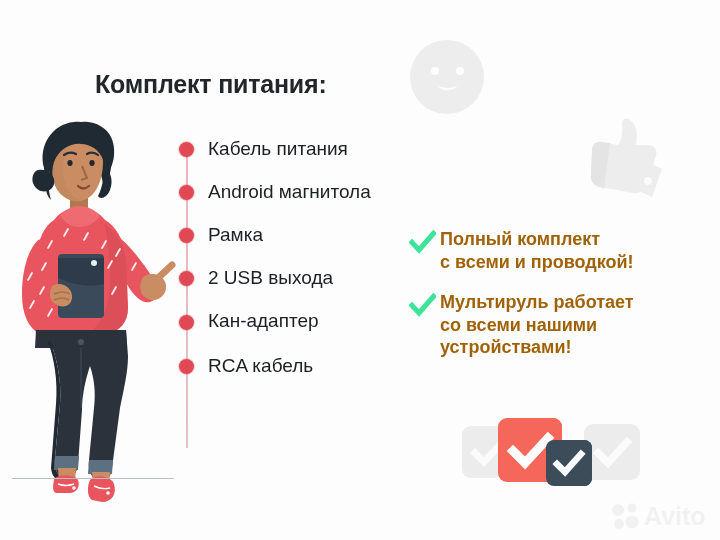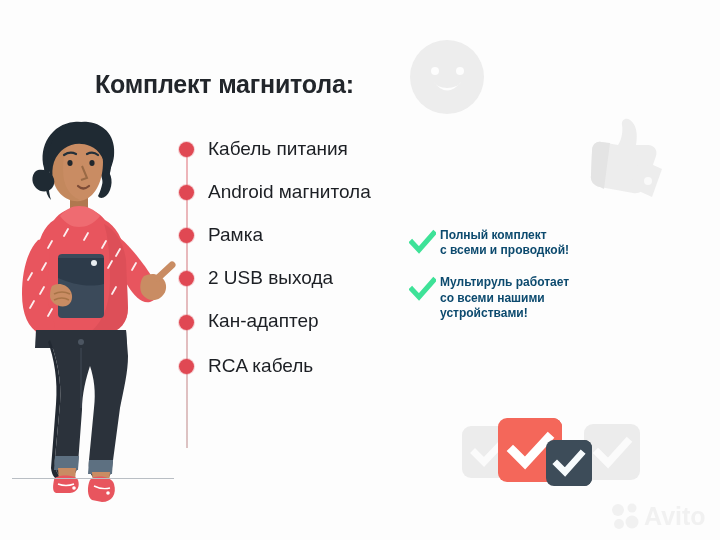--- a/index.html
+++ b/index.html
@@ -117,23 +117,23 @@
     margin-bottom: 17px;
   }
   .check-mark {
     flex: 0 0 auto;
     width: 27px;
     height: 27px;
     margin-right: 4px;
     margin-top: 1px;
   }
   .benefit-text {
-    font-size: 12px;
+    font-size: 18px;
     font-weight: 700;
-    color: #0c4a6e;
+    color: #a16207;
     line-height: 1.27;
   }
 
   
   .checkbox-cluster {
     position: absolute;
     left: 462px;
     top: 414px;
     width: 180px;
     height: 72px;
@@ -198,21 +198,21 @@
       <g fill="#f1f1f1">
         <circle cx="10" cy="12" r="6"></circle>
         <circle cx="24" cy="10" r="4.5"></circle>
         <circle cx="11" cy="26" r="5"></circle>
         <circle cx="24" cy="24" r="6.5"></circle>
       </g>
       <text x="36" y="27" font-family="Liberation Sans, sans-serif" font-size="25" font-weight="700" fill="#f1f1f1">Avito</text>
     </svg>
   </div>
 
-  <div class="heading">Комплект магнитола:</div>
+  <div class="heading">Комплект питания:</div>
 
   <div class="kit-list">
     <div class="kit-spine"></div>
 
     <div class="kit-item">
       <span class="kit-dot"></span>
       <span class="kit-text">Кабель питания</span>
     </div>
 
     <div class="kit-item">

